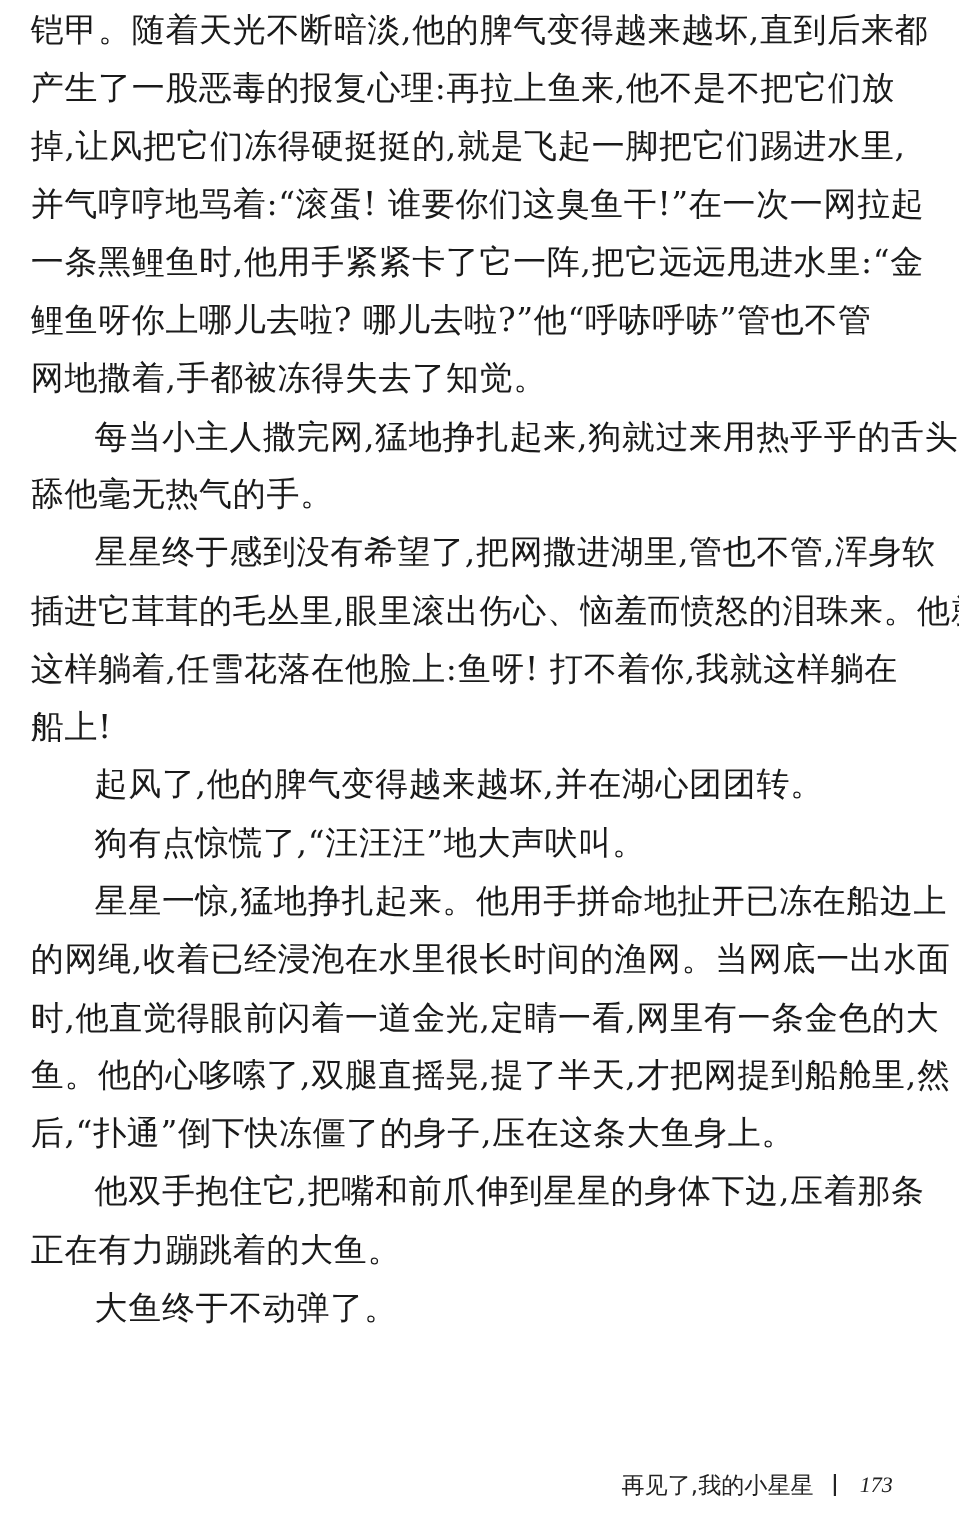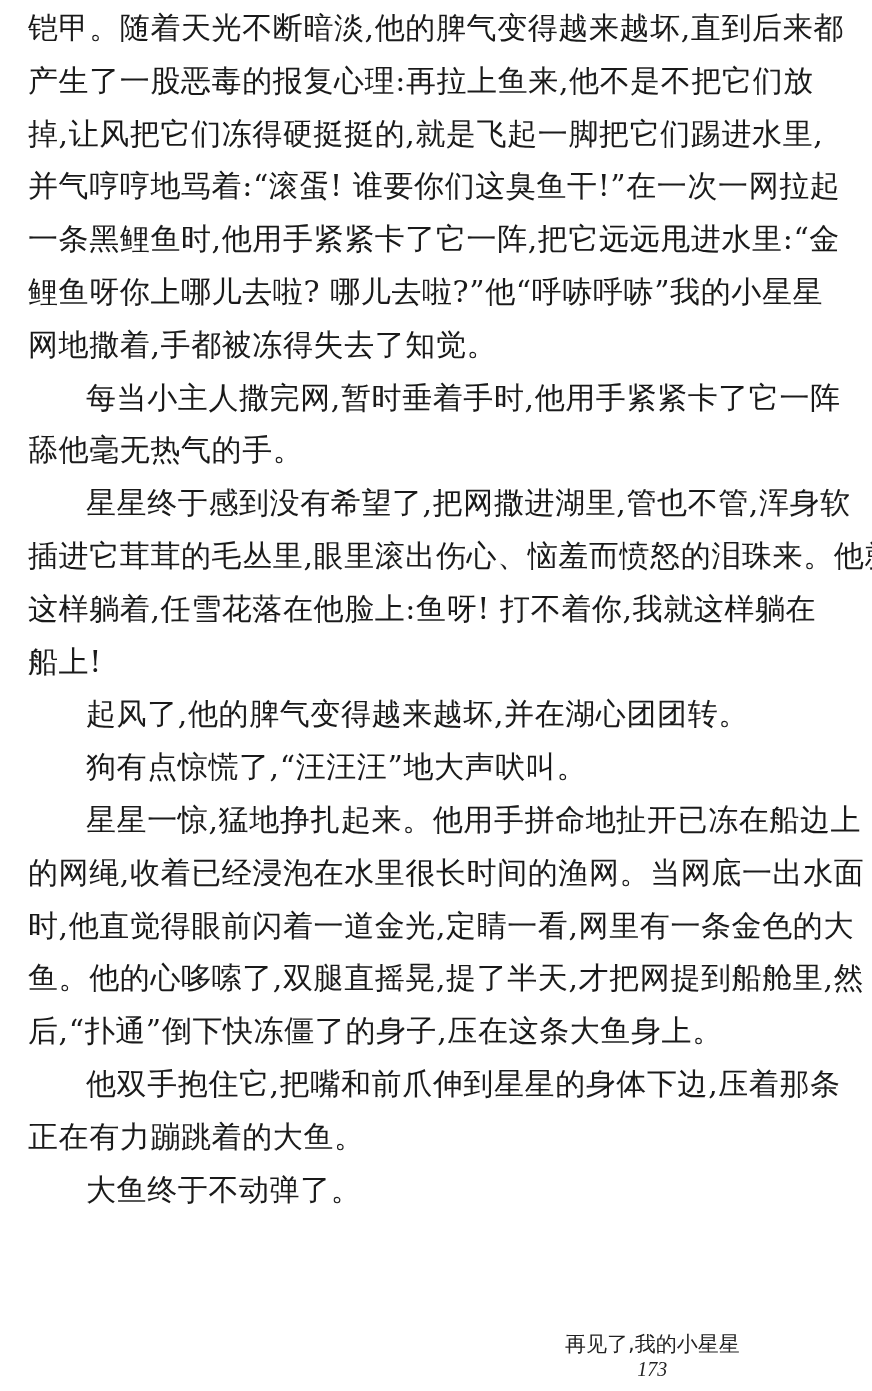--- a/index.html
+++ b/index.html
@@ -33,21 +33,20 @@
     }
     .footer {
       position: absolute;
       top: 1330px;
       left: 565px;
       height: 40px;
       display: flex;
       align-items: center;
       font-size: 22px;
       color: #222;
-      flex-direction: column;
     }
     .footer .title {
       font-family: "DejaVu Sans", "Liberation Sans", sans-serif;
       font-size: 21px;
     }
     .footer .sep {
       display: inline-block;
       width: 2px;
       height: 20px;
       background: #222;
@@ -61,23 +60,23 @@
   </style>
 </head>
 <body>
 
 <div class="page">
   <div class="line">铠甲。随着天光不断暗淡,他的脾气变得越来越坏,直到后来都</div>
   <div class="line">产生了一股恶毒的报复心理:再拉上鱼来,他不是不把它们放</div>
   <div class="line">掉,让风把它们冻得硬挺挺的,就是飞起一脚把它们踢进水里,</div>
   <div class="line">并气哼哼地骂着:“滚蛋! 谁要你们这臭鱼干!”在一次一网拉起</div>
   <div class="line">一条黑鲤鱼时,他用手紧紧卡了它一阵,把它远远甩进水里:“金</div>
-  <div class="line">鲤鱼呀你上哪儿去啦? 哪儿去啦?”他“呼哧呼哧”我的小星星</div>
+  <div class="line">鲤鱼呀你上哪儿去啦? 哪儿去啦?”他“呼哧呼哧”管也不管</div>
   <div class="line">网地撒着,手都被冻得失去了知觉。</div>
-  <div class="line indent">每当小主人撒完网,暂时垂着手时,他用手紧紧卡了它一阵</div>
+  <div class="line indent">每当小主人撒完网,猛地挣扎起来,狗就过来用热乎乎的舌头</div>
   <div class="line">舔他毫无热气的手。</div>
   <div class="line indent">星星终于感到没有希望了,把网撒进湖里,管也不管,浑身软</div>
   <div class="line">插进它茸茸的毛丛里,眼里滚出伤心、恼羞而愤怒的泪珠来。他就</div>
   <div class="line">这样躺着,任雪花落在他脸上:鱼呀! 打不着你,我就这样躺在</div>
   <div class="line">船上!</div>
   <div class="line indent">起风了,他的脾气变得越来越坏,并在湖心团团转。</div>
   <div class="line indent">狗有点惊慌了,“汪汪汪”地大声吠叫。</div>
   <div class="line indent">星星一惊,猛地挣扎起来。他用手拼命地扯开已冻在船边上</div>
   <div class="line">的网绳,收着已经浸泡在水里很长时间的渔网。当网底一出水面</div>
   <div class="line">时,他直觉得眼前闪着一道金光,定睛一看,网里有一条金色的大</div>

